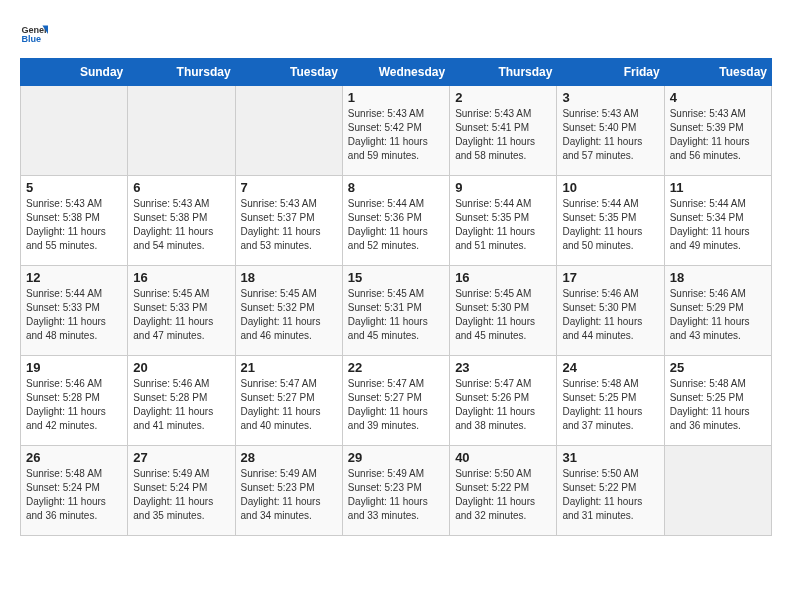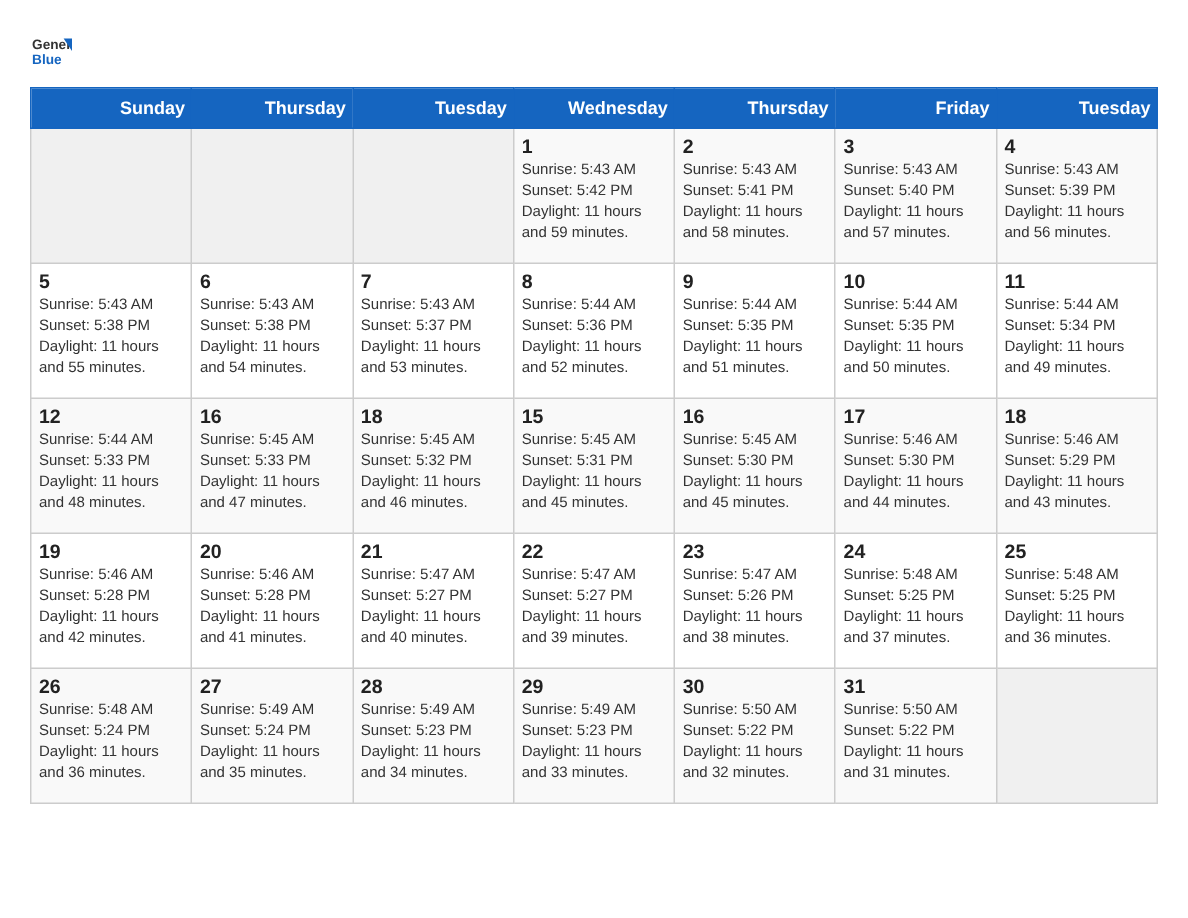--- a/index.html
+++ b/index.html
@@ -315,21 +315,21 @@
 and 34 minutes.</div>
         </td>
         <td>
           <div class="day-number">29</div>
           <div class="day-info" style="white-space: pre-line;">Sunrise: 5:49 AM
 Sunset: 5:23 PM
 Daylight: 11 hours
 and 33 minutes.</div>
         </td>
         <td>
-          <div class="day-number">30</div>
+          <div class="day-number">40</div>
           <div class="day-info" style="white-space: pre-line;">Sunrise: 5:50 AM
 Sunset: 5:22 PM
 Daylight: 11 hours
 and 32 minutes.</div>
         </td>
         <td>
           <div class="day-number">31</div>
           <div class="day-info" style="white-space: pre-line;">Sunrise: 5:50 AM
 Sunset: 5:22 PM
 Daylight: 11 hours

